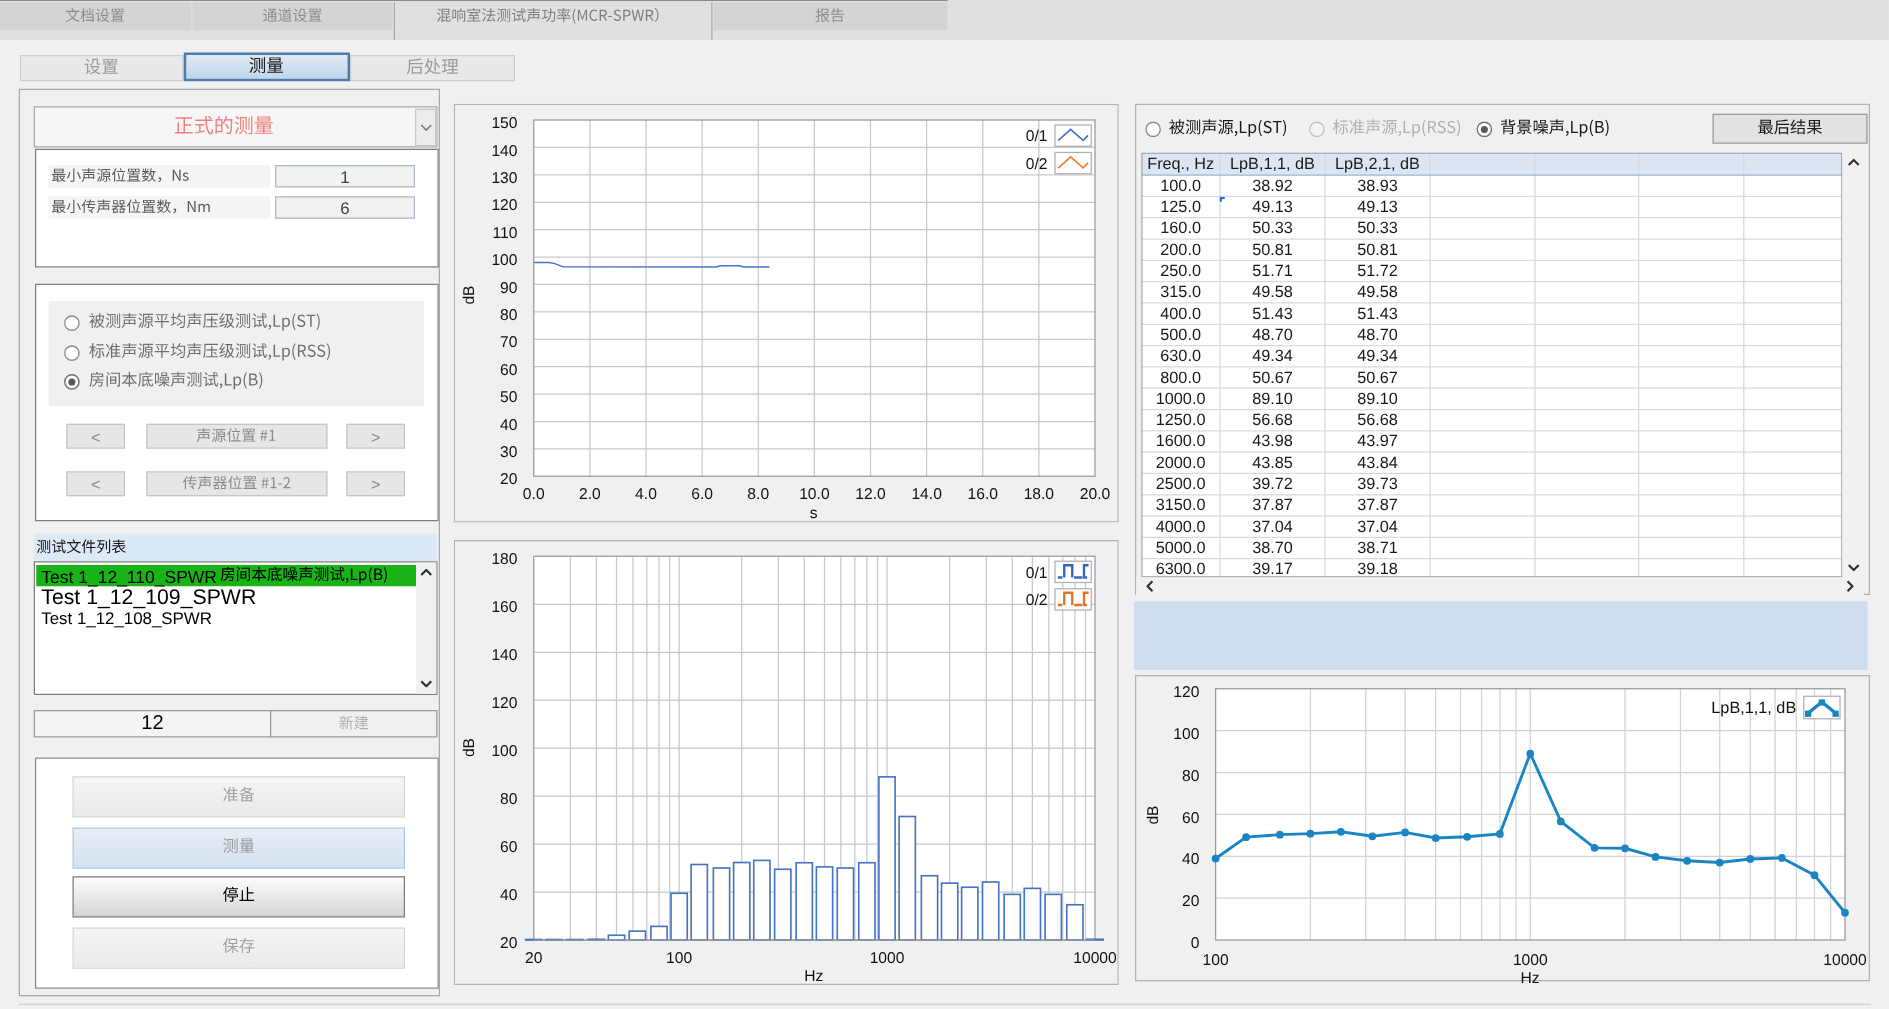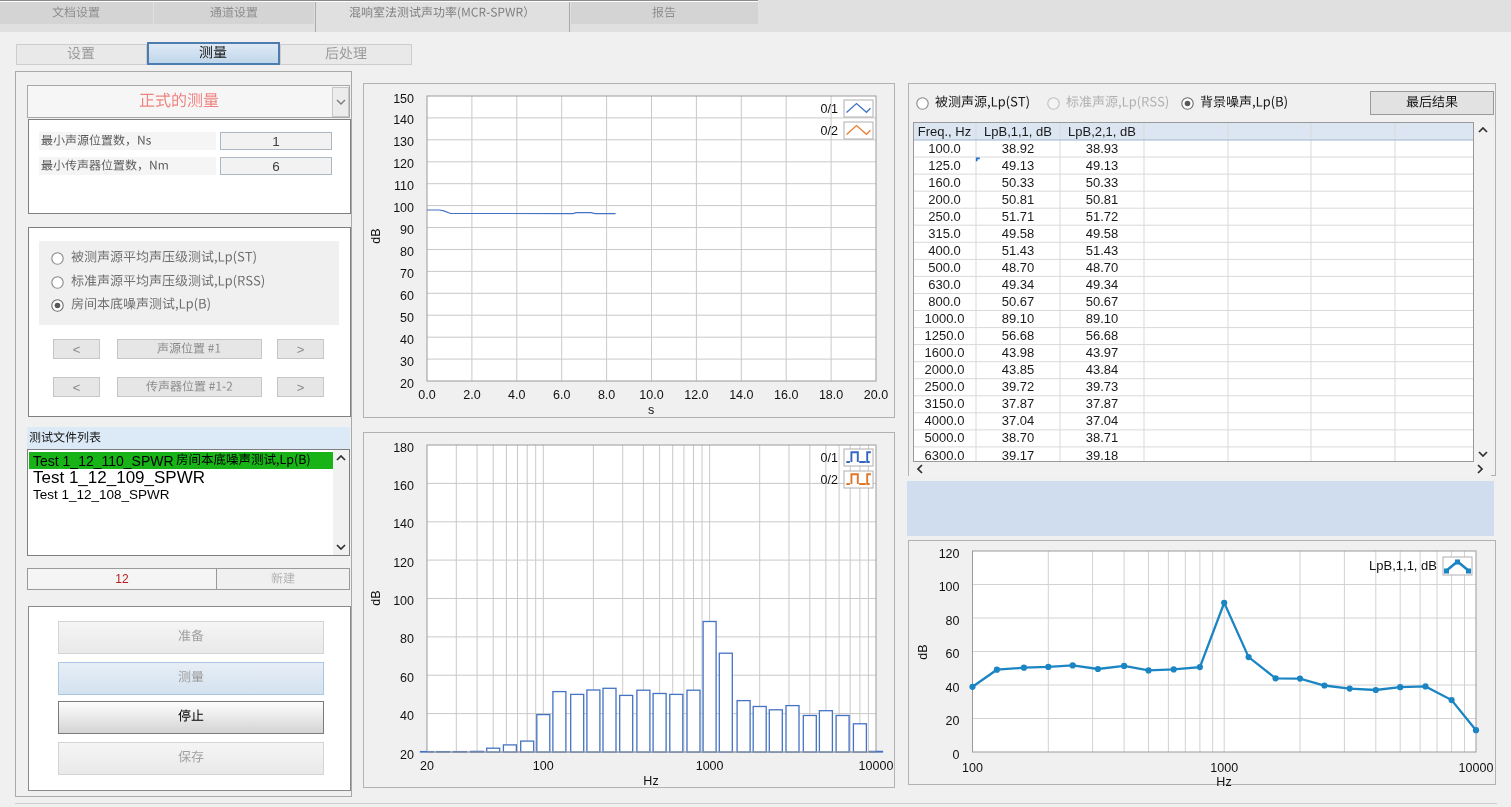--- a/index.html
+++ b/index.html
@@ -137,21 +137,21 @@
 <div class="abs flexl" style="left:33px;top:469px;height:17px;font-size:17px;color:#000">Test&nbsp;1_12_109_SPWR</div>
 <div class="abs flexl" style="left:33px;top:486px;height:17px;font-size:13.5px;color:#000">Test&nbsp;1_12_108_SPWR</div>
 <div class="abs" style="left:333px;top:450px;width:16px;height:105px;background:#f1f1f1;display:flex;flex-direction:column;justify-content:space-between;align-items:center;padding:5px 0">
     <svg width="10" height="6" viewBox="0 0 10 6">
       <path d="M1 5 L5 1 L9 5" fill="none" stroke="#303030" stroke-width="1.7"></path>
     </svg>
     <svg width="10" height="6" viewBox="0 0 10 6">
       <path d="M1 1 L5 5 L9 1" fill="none" stroke="#303030" stroke-width="1.7"></path>
     </svg>
   </div>
-<div class="abs flexc" style="left:27px;top:568px;width:190px;height:22px;background:#f5f5f5;border:1px solid #9a9a9a;font-size:12px;color:#b91c1c">12</div>
+<div class="abs flexc" style="left:27px;top:568px;width:190px;height:22px;background:#f5f5f5;border:1px solid #9a9a9a;font-size:16px;color:#000000">12</div>
 <div class="abs flexc" style="left:216px;top:568px;width:134px;height:22px;background:#f0f0f0;border:1px solid #9a9a9a">
     <svg style="display:block;width:25.0px;height:15.0px;" viewBox="0 0 25.0 15.0">
       <path transform="translate(0,10.6)" fill="#b0b0b0" d="M7.0 -6.0H11.5V-5.2H7.0ZM0.7 -8.8H6.0V-8.1H0.7ZM0.6 -4.1H6.1V-3.3H0.6ZM0.5 -6.1H6.2V-5.3H0.5ZM9.3 -5.7H10.2V0.9H9.3ZM1.5 -7.8 2.2 -8.0Q2.4 -7.6 2.6 -7.1Q2.7 -6.6 2.8 -6.3L2.0 -6.1Q1.9 -6.4 1.8 -6.9Q1.7 -7.4 1.5 -7.8ZM4.5 -8.0 5.4 -7.8Q5.2 -7.3 5.0 -6.7Q4.7 -6.2 4.6 -5.8L3.8 -5.9Q3.9 -6.2 4.1 -6.6Q4.2 -7.0 4.3 -7.3Q4.4 -7.7 4.5 -8.0ZM10.4 -9.9 11.1 -9.2Q10.6 -9.0 9.8 -8.8Q9.1 -8.6 8.4 -8.5Q7.6 -8.3 6.9 -8.2Q6.9 -8.4 6.8 -8.6Q6.7 -8.8 6.6 -8.9Q7.3 -9.0 8.0 -9.2Q8.7 -9.3 9.3 -9.5Q10.0 -9.7 10.4 -9.9ZM2.6 -9.9 3.4 -10.1Q3.6 -9.8 3.8 -9.3Q4.0 -8.9 4.1 -8.6L3.3 -8.3Q3.2 -8.6 3.0 -9.1Q2.8 -9.5 2.6 -9.9ZM3.0 -5.6H3.8V-0.2Q3.8 0.1 3.8 0.3Q3.7 0.5 3.5 0.6Q3.3 0.7 3.0 0.7Q2.6 0.7 2.2 0.7Q2.2 0.5 2.1 0.3Q2.0 0.1 1.9 -0.1Q2.3 -0.1 2.5 -0.1Q2.8 -0.1 2.9 -0.1Q3.0 -0.1 3.0 -0.2ZM6.6 -8.9H7.5V-4.8Q7.5 -4.2 7.4 -3.4Q7.4 -2.7 7.3 -1.9Q7.1 -1.2 6.9 -0.4Q6.6 0.3 6.2 0.8Q6.2 0.8 6.0 0.7Q5.9 0.5 5.8 0.4Q5.6 0.4 5.5 0.3Q6.0 -0.4 6.3 -1.3Q6.5 -2.2 6.6 -3.1Q6.6 -4.0 6.6 -4.8ZM4.3 -2.6 4.9 -2.9Q5.2 -2.4 5.5 -1.9Q5.8 -1.4 5.9 -1.0L5.3 -0.6Q5.2 -1.0 4.9 -1.6Q4.6 -2.1 4.3 -2.6ZM1.6 -2.8 2.4 -2.6Q2.1 -2.0 1.8 -1.4Q1.5 -0.8 1.1 -0.4Q1.0 -0.5 0.8 -0.6Q0.6 -0.7 0.5 -0.8Q0.9 -1.2 1.1 -1.7Q1.4 -2.3 1.6 -2.8Z M16.0 -7.4H23.3V-6.7H16.0ZM16.5 -4.1H22.8V-3.5H16.5ZM16.0 -2.5H23.2V-1.8H16.0ZM19.0 -10.1H19.8V-0.6H19.0ZM16.7 -9.1H22.5V-5.1H16.6V-5.8H21.7V-8.3H16.7ZM12.8 -9.3H15.5V-8.5H12.8ZM13.6 -5.9H15.5V-5.1H13.5ZM15.2 -5.9H15.3L15.5 -5.9L16.0 -5.8Q15.7 -3.2 15.0 -1.6Q14.2 0.1 13.1 1.0Q13.0 0.9 12.9 0.8Q12.8 0.6 12.7 0.5Q12.5 0.4 12.4 0.4Q13.6 -0.4 14.2 -1.9Q14.9 -3.5 15.2 -5.7ZM13.6 -4.1Q14.0 -2.9 14.6 -2.1Q15.2 -1.3 15.9 -0.9Q16.7 -0.5 17.7 -0.3Q18.7 -0.2 19.9 -0.2Q20.0 -0.2 20.4 -0.2Q20.7 -0.2 21.2 -0.2Q21.6 -0.2 22.1 -0.2Q22.6 -0.2 23.0 -0.2Q23.4 -0.2 23.5 -0.2Q23.5 -0.1 23.4 0.1Q23.3 0.2 23.3 0.4Q23.2 0.5 23.2 0.7H22.6H19.8Q18.5 0.7 17.5 0.5Q16.4 0.3 15.5 -0.2Q14.6 -0.7 14.0 -1.6Q13.4 -2.4 12.9 -3.9ZM13.2 -4.7Q13.1 -4.8 13.1 -4.9Q13.0 -5.1 12.9 -5.2Q12.9 -5.4 12.8 -5.4Q13.0 -5.5 13.2 -5.7Q13.4 -5.9 13.6 -6.2Q13.7 -6.4 14.0 -6.8Q14.2 -7.3 14.6 -8.0Q14.9 -8.6 15.1 -9.3V-9.3L15.5 -9.5L16.1 -9.1Q15.5 -8.0 14.9 -7.0Q14.4 -5.9 13.8 -5.2V-5.2Q13.8 -5.2 13.7 -5.1Q13.6 -5.1 13.5 -5.0Q13.4 -4.9 13.3 -4.9Q13.2 -4.8 13.2 -4.7Z"></path>
     </svg>
   </div>
 <div class="abs" style="left:28px;top:606px;width:323px;height:185px;background:#fff;border:1px solid #8a8a8a"></div>
 <div class="abs flexc" style="left:58px;top:621px;width:266px;height:33px;background:linear-gradient(#f5f5f5,#e9e9e9);border:1px solid #d4d4d4">
     <svg style="display:block;width:27.0px;height:16.2px;" viewBox="0 0 27.0 16.2">
       <path transform="translate(0,11.4)" fill="#a0a0a0" d="M5.4 -6.0H11.9V-5.1H5.4ZM5.4 -3.4H11.9V-2.5H5.4ZM5.4 -0.8H12.4V0.1H5.4ZM5.8 -10.8 6.7 -10.6Q6.3 -9.5 5.8 -8.5Q5.3 -7.4 4.7 -6.5Q4.1 -5.6 3.5 -4.9Q3.4 -5.0 3.3 -5.2Q3.1 -5.3 3.0 -5.4Q2.9 -5.6 2.7 -5.6Q3.4 -6.3 4.0 -7.1Q4.5 -7.9 5.0 -8.9Q5.5 -9.8 5.8 -10.8ZM5.7 -8.6H12.1V-7.7H5.7V1.0H4.7V-7.8L5.5 -8.6ZM8.4 -8.1H9.4V-0.3H8.4ZM7.9 -10.5 8.7 -10.8Q9.0 -10.4 9.3 -9.9Q9.6 -9.4 9.8 -9.0L8.9 -8.6Q8.7 -9.0 8.4 -9.5Q8.2 -10.0 7.9 -10.5ZM0.6 -9.9 1.5 -10.4Q1.8 -9.9 2.2 -9.4Q2.5 -8.9 2.8 -8.4Q3.1 -7.9 3.3 -7.5L2.4 -7.0Q2.2 -7.4 1.9 -7.9Q1.6 -8.4 1.3 -9.0Q1.0 -9.5 0.6 -9.9ZM0.6 -0.0Q0.9 -0.6 1.3 -1.3Q1.6 -2.0 2.0 -2.8Q2.3 -3.6 2.6 -4.4L3.5 -3.9Q3.2 -3.2 2.9 -2.4Q2.6 -1.7 2.2 -0.9Q1.9 -0.2 1.6 0.4Z M17.2 -9.8H22.8V-8.9H17.2ZM22.5 -9.8H22.7L22.9 -9.9L23.5 -9.5Q23.0 -8.6 22.1 -7.9Q21.3 -7.2 20.4 -6.7Q19.4 -6.1 18.3 -5.7Q17.2 -5.2 16.1 -5.0Q14.9 -4.7 13.8 -4.5Q13.8 -4.6 13.7 -4.8Q13.6 -5.0 13.6 -5.1Q13.5 -5.3 13.4 -5.4Q14.5 -5.5 15.5 -5.8Q16.6 -6.1 17.7 -6.4Q18.7 -6.8 19.6 -7.3Q20.6 -7.8 21.3 -8.4Q22.0 -9.0 22.5 -9.7ZM17.2 -8.9Q18.0 -8.0 19.3 -7.3Q20.6 -6.6 22.2 -6.2Q23.9 -5.7 25.6 -5.6Q25.5 -5.4 25.4 -5.3Q25.3 -5.1 25.2 -5.0Q25.1 -4.8 25.0 -4.7Q23.3 -4.9 21.6 -5.4Q20.0 -5.9 18.6 -6.7Q17.3 -7.4 16.3 -8.5ZM15.2 -4.6H23.7V1.0H22.7V-3.8H16.2V1.0H15.2ZM15.6 -2.5H23.2V-1.7H15.6ZM15.6 -0.2H23.2V0.6H15.6ZM19.0 -4.2H20.0V0.2H19.0ZM17.8 -11.0 18.8 -10.7Q18.2 -9.7 17.2 -8.7Q16.1 -7.7 14.7 -6.9Q14.6 -7.0 14.5 -7.2Q14.4 -7.3 14.2 -7.4Q14.1 -7.6 14.0 -7.6Q14.9 -8.1 15.7 -8.6Q16.4 -9.2 16.9 -9.8Q17.5 -10.4 17.8 -11.0Z"></path>
     </svg>

